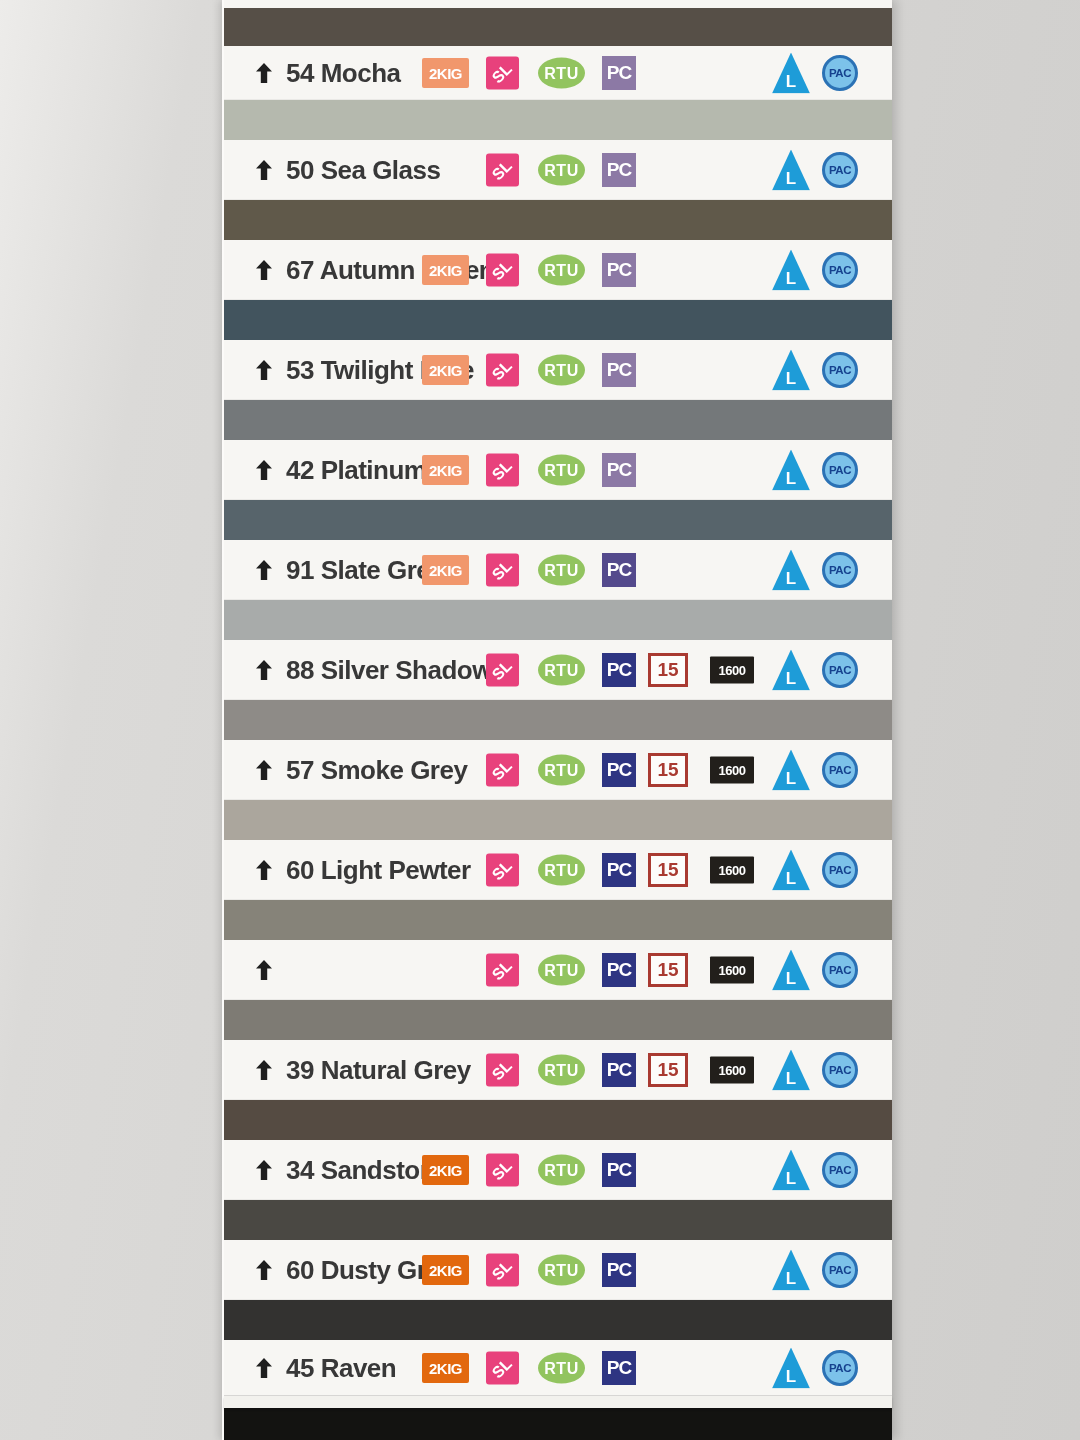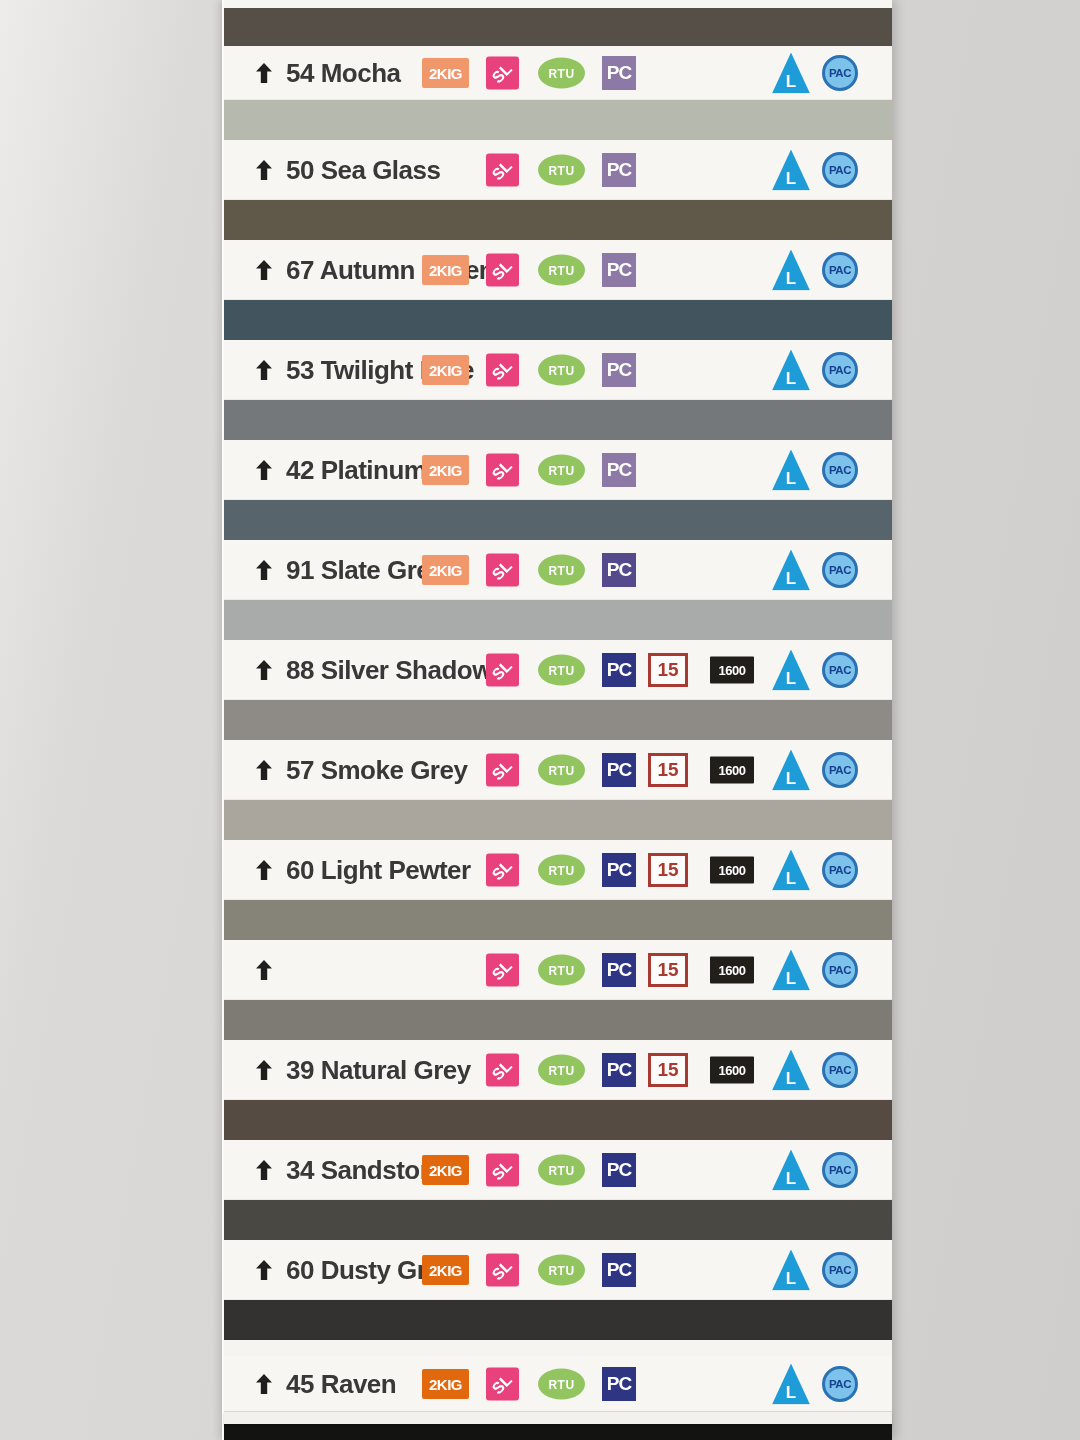--- a/index.html
+++ b/index.html
@@ -12,37 +12,37 @@
     position:absolute;left:222px;top:0;width:668px;height:1440px;
     background:#f5f4f1;
     box-shadow:-4px 0 7px rgba(0,0,0,.10),5px 0 9px rgba(0,0,0,.14);
     border-left:2px solid #fcfbf9;
   }
   #card-top-edge{height:8px;background:#f7f6f3;}
   .row .swatch{height:40px;}
   .row .strip{height:60px;position:relative;background:#f7f6f3;box-shadow:0 -1px 0 rgba(0,0,0,.05) inset;}
   #rows .row:nth-child(1) .swatch{height:38px;}
   #rows .row:nth-child(1) .strip{height:54px;}
-  #rows .row:nth-child(14) .strip{height:56px;margin-top:16px;}
+  #rows .row:nth-child(14) .strip{height:56px;}
   #rows .row:nth-child(15) .swatch{height:66px;}
   #rows .row:nth-child(15) .strip{height:58px;}
   .crease{height:12px;background:#f2f1ed;box-shadow:0 2px 2px rgba(0,0,0,.18),0 -1px 0 rgba(0,0,0,.08);position:relative;z-index:2;}
   
   .strip>span{position:absolute;top:50%;transform:translateY(-50%);}
   .arrow{left:32px;width:16px;height:20px;}
   .arrow svg{display:block;}
   .cname{
     left:62px;font-weight:bold;font-size:26px;color:#383838;
     letter-spacing:-0.5px;white-space:nowrap;transform:translateY(-50%) scaleX(.95);transform-origin:left center;
   }
   .b{display:flex;align-items:center;justify-content:center;color:#fff;font-weight:bold;text-align:center;}
   .b2kig{left:198px;width:47px;height:30px;font-size:15px;border-radius:2px;letter-spacing:-0.5px;}
   .bsl{left:262px;width:33px;height:33px;transform:translateY(-50%) rotate(45deg);border-radius:3px;}
   .bsl i{font-style:normal;transform:rotate(-45deg);font-size:16px;font-weight:bold;}
-  .brtu{left:314px;width:47px;height:31px;border-radius:50%;font-size:12px;letter-spacing:.5px;}
+  .brtu{left:314px;width:47px;height:31px;border-radius:50%;font-size:16px;letter-spacing:.5px;}
   .bpc{left:378px;width:34px;height:34px;font-size:19px;letter-spacing:-1px;}
   .b15{left:424px;width:40px;height:34px;background:#fdfcfa;font-size:19px;box-sizing:border-box;}
   .b1600{left:486px;width:44px;height:27px;font-size:13px;letter-spacing:-0.5px;border-radius:1px;}
   .bl{left:548px;width:38px;height:41px;}
   .bl .tri{position:absolute;inset:0;clip-path:polygon(50% 0,100% 100%,0 100%);}
   .bl em{font-style:normal;position:absolute;left:0;right:0;bottom:2px;text-align:center;font-size:17px;font-weight:bold;color:#fff;}
   .bpac{left:598px;width:36px;height:36px;border-radius:50%;box-sizing:border-box;font-size:11.5px;letter-spacing:-0.5px;}
 </style>
 </head>
 <body>

